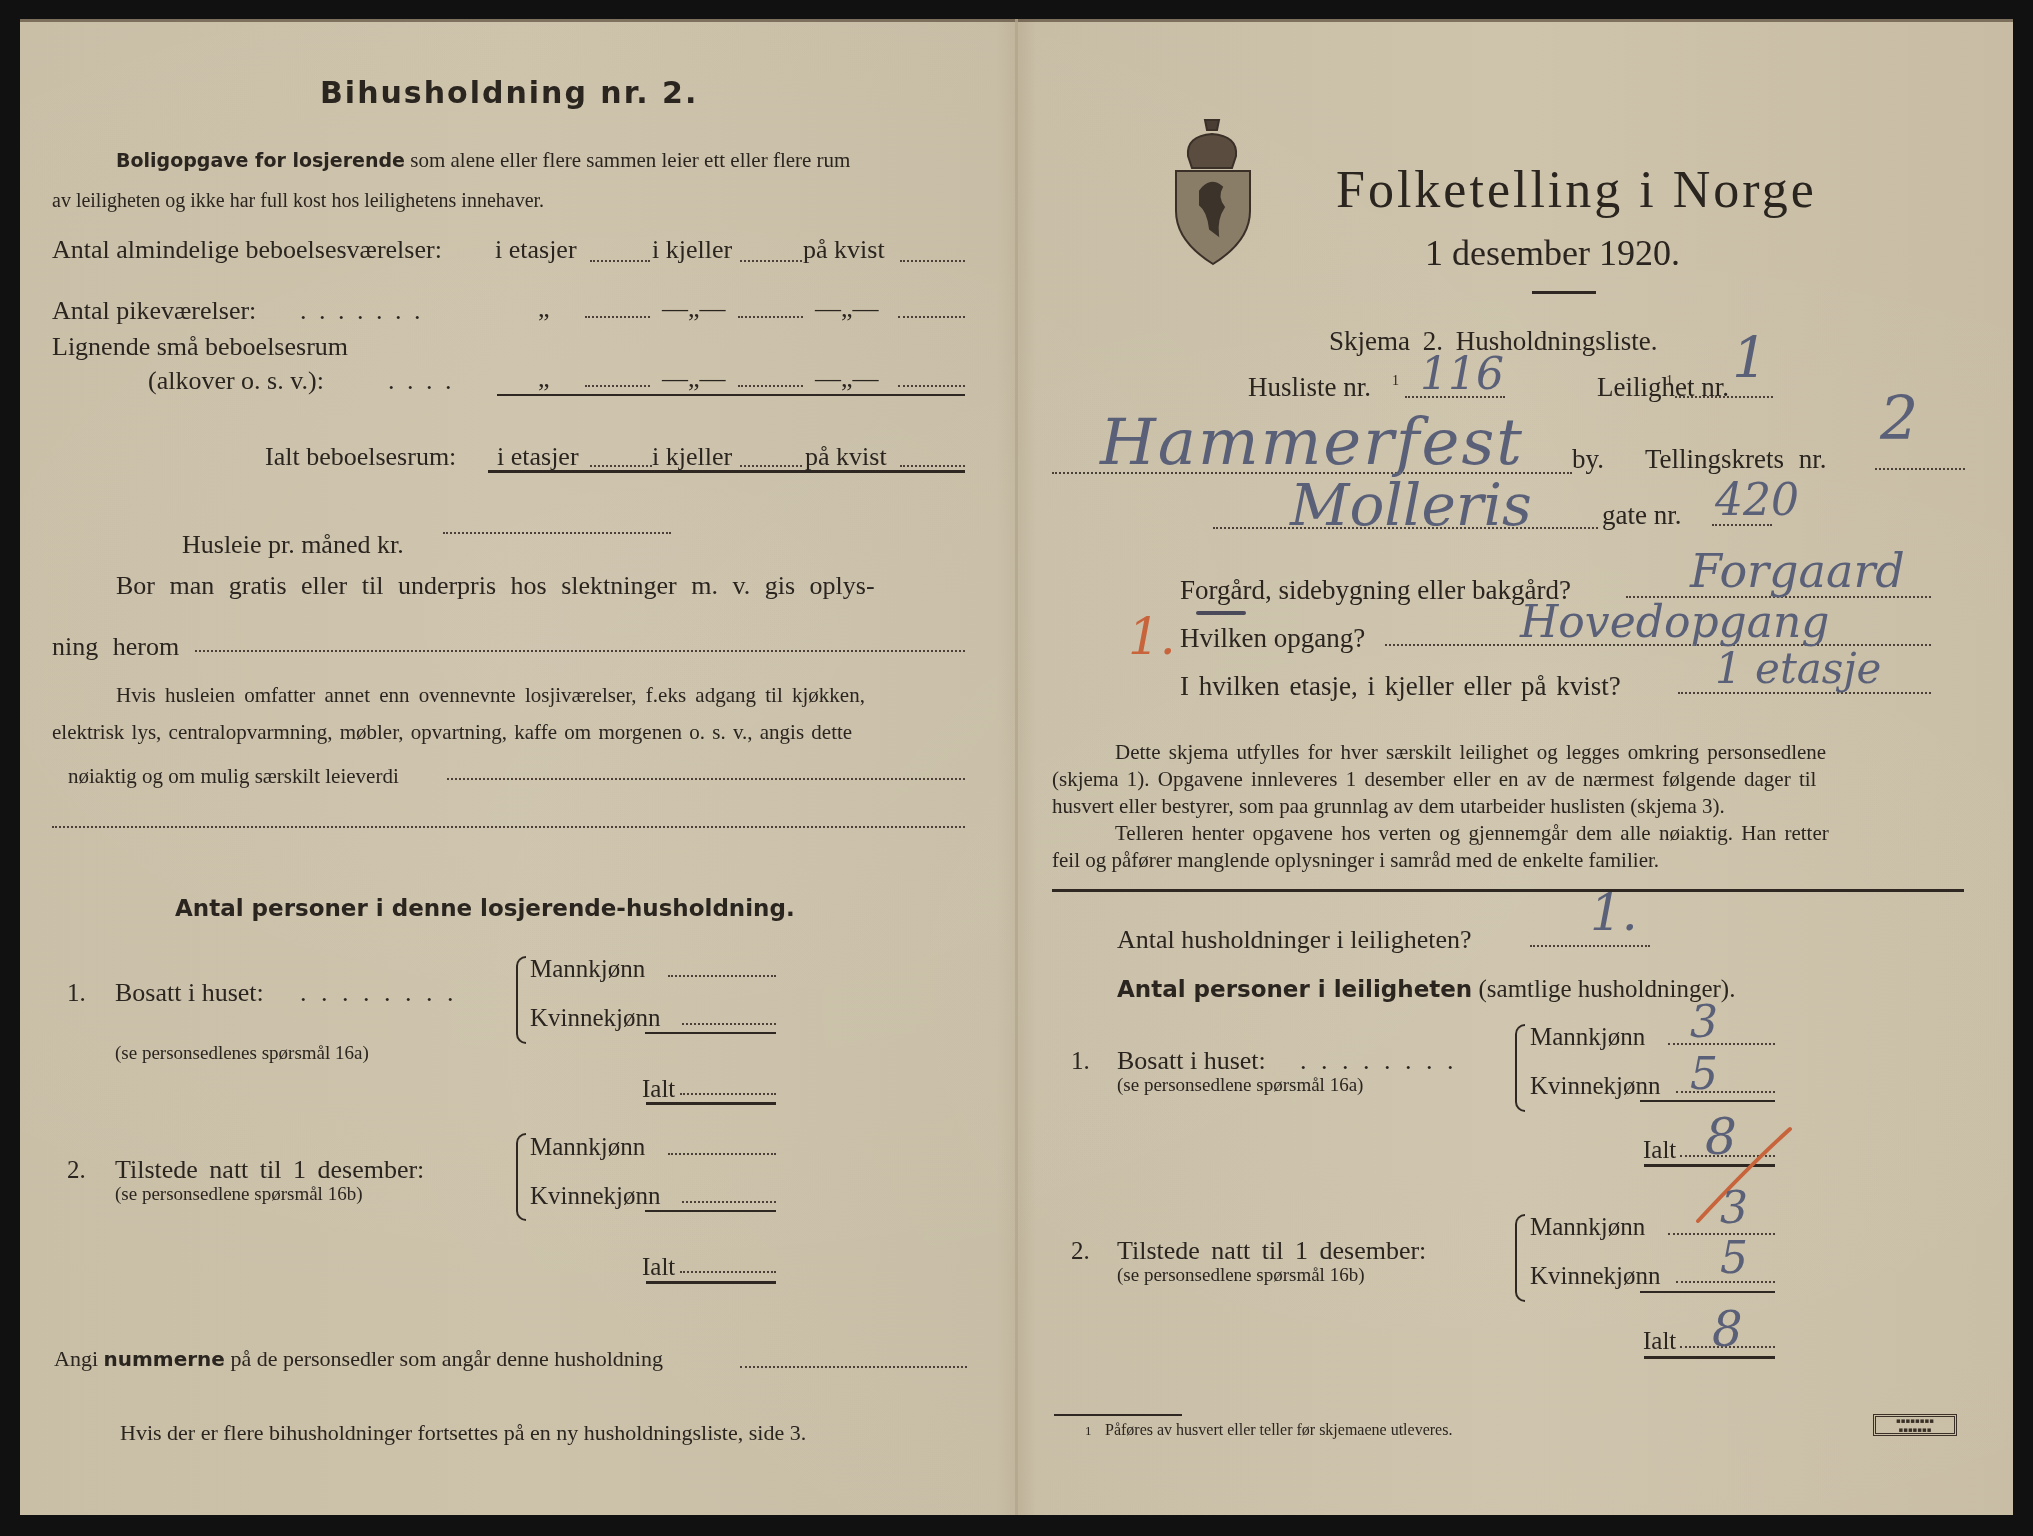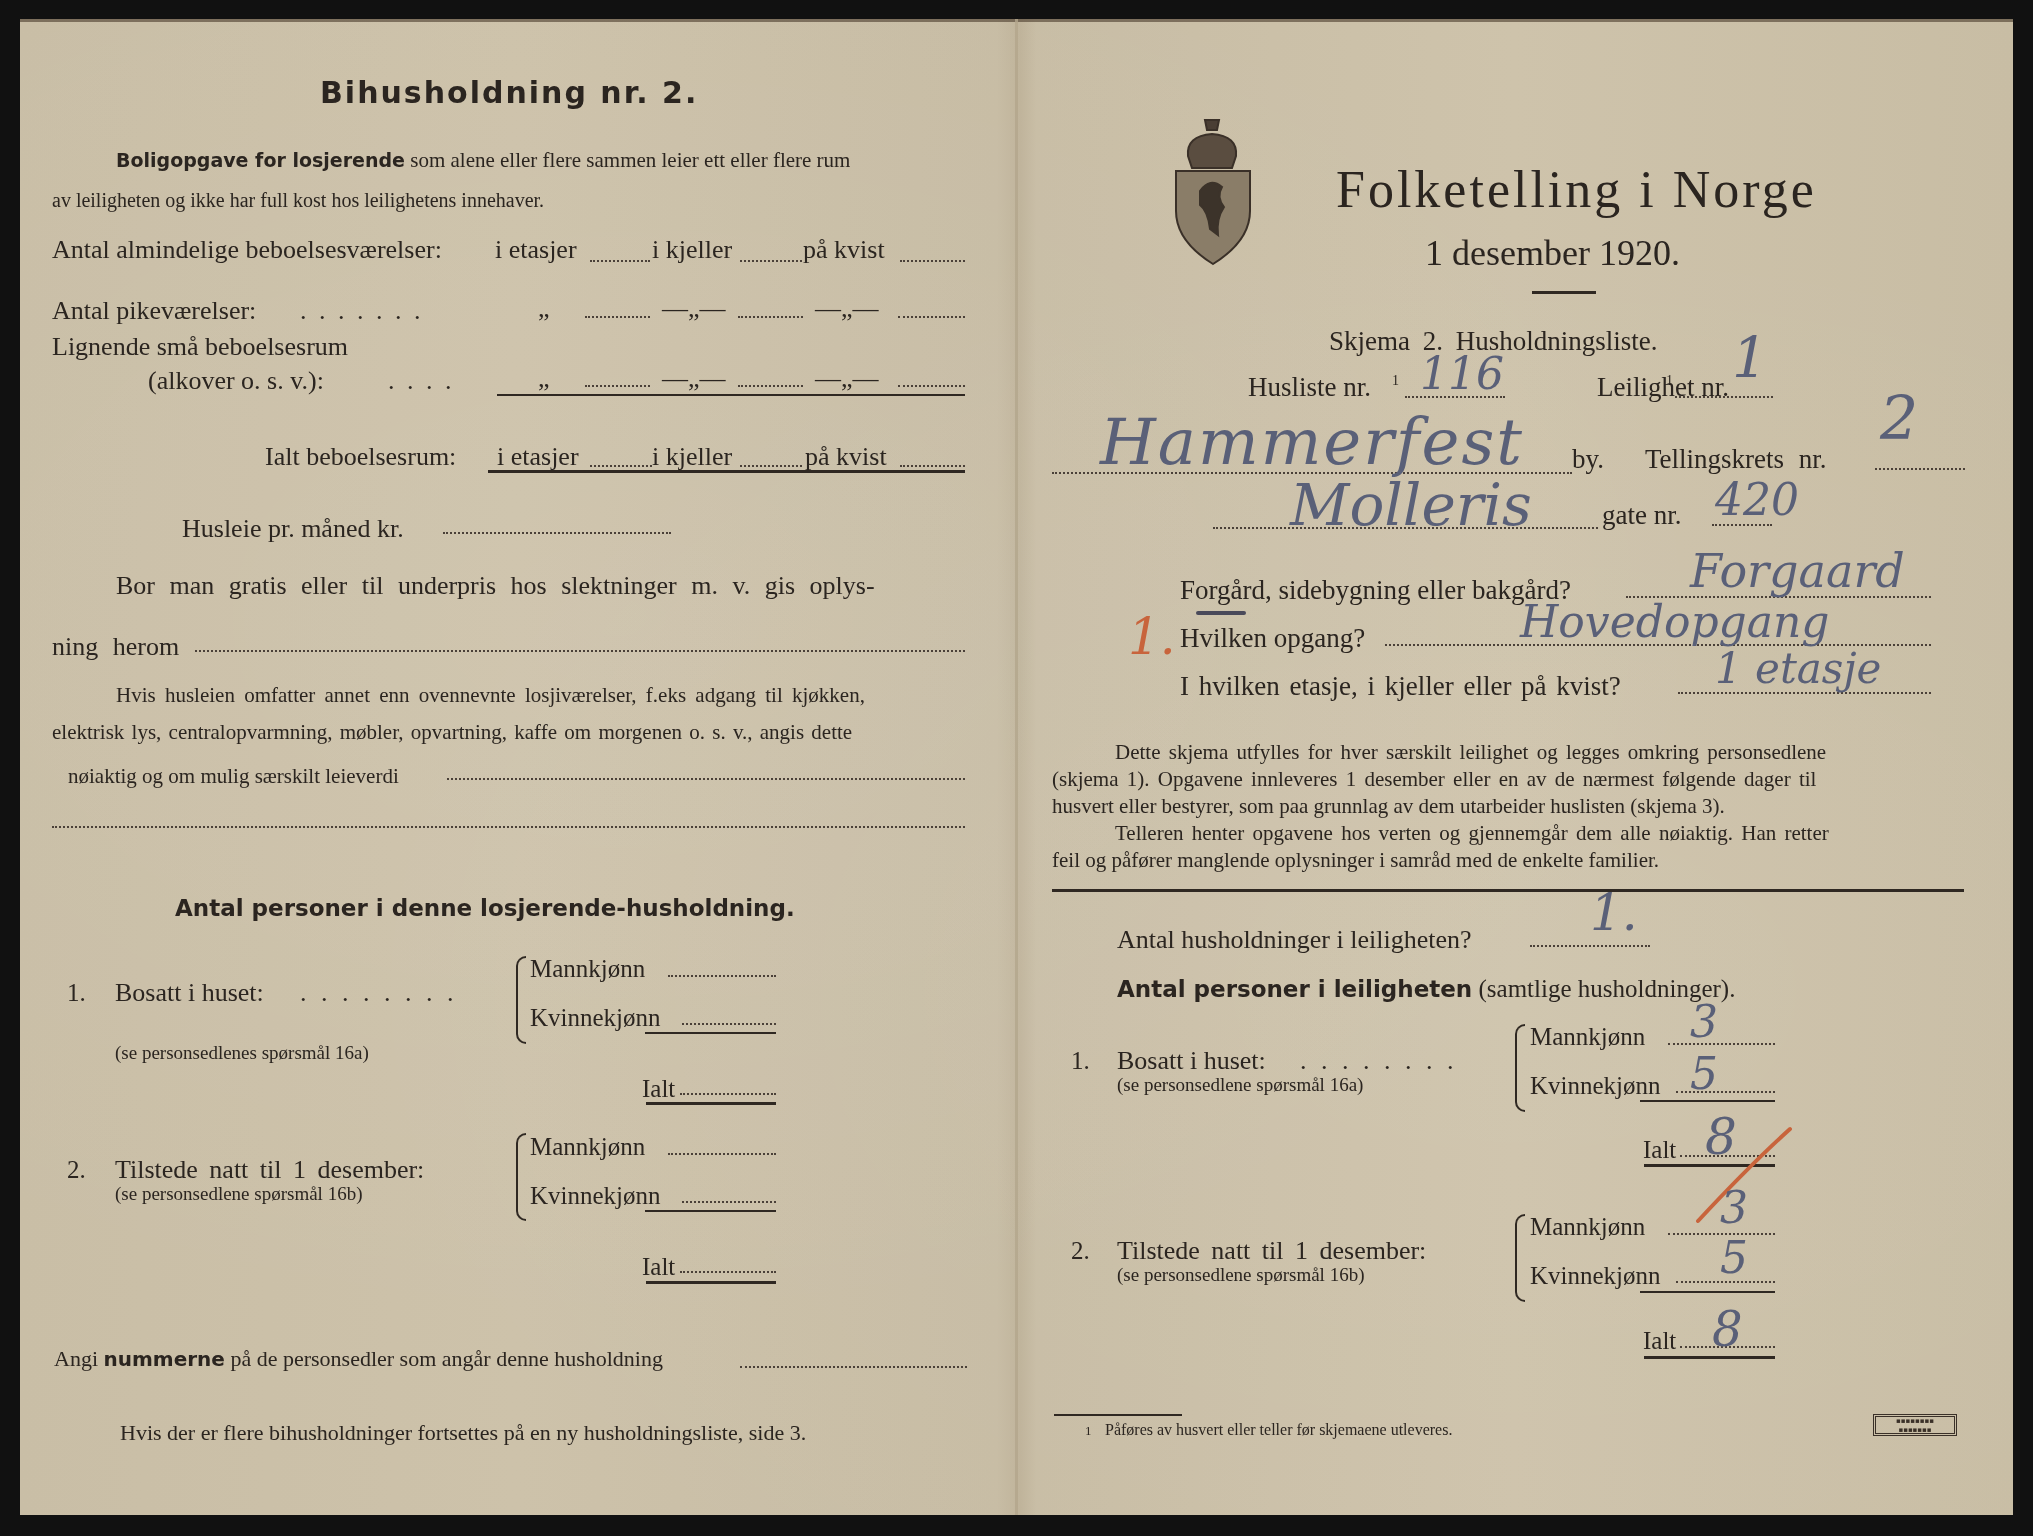--- a/index.html
+++ b/index.html
@@ -67,21 +67,21 @@
 
   <div class="t" style="left:265px;top:444px;font-size:26px;">Ialt beboelsesrum:</div>
   <div class="t" style="left:497px;top:444px;font-size:26px;">i etasjer</div>
   <div class="dots" style="left:590px;top:465px;width:62px;"></div>
   <div class="t" style="left:652px;top:444px;font-size:26px;">i kjeller</div>
   <div class="dots" style="left:740px;top:465px;width:62px;"></div>
   <div class="t" style="left:805px;top:444px;font-size:26px;">på kvist</div>
   <div class="dots" style="left:900px;top:465px;width:65px;"></div>
   <div class="rule" style="left:488px;top:470px;width:477px;height:3px;"></div>
 
-  <div class="t" style="left:182px;top:516px;font-size:26px;">Husleie pr. måned kr.</div>
+  <div class="t" style="left:182px;top:532px;font-size:26px;">Husleie pr. måned kr.</div>
   <div class="dots" style="left:443px;top:532px;width:228px;"></div>
 
   <div class="t" style="left:116px;top:573px;font-size:26px;word-spacing:8px;">Bor man gratis eller til underpris hos slektninger m. v. gis oplys-</div>
   <div class="t" style="left:52px;top:634px;font-size:26px;word-spacing:8px;">ning herom</div>
   <div class="dots" style="left:195px;top:650px;width:770px;"></div>
 
   <div class="t" style="left:116px;top:685px;font-size:21px;word-spacing:4px;">Hvis husleien omfatter annet enn ovennevnte losjiværelser, f.eks adgang til kjøkken,</div>
   <div class="t" style="left:52px;top:722px;font-size:21px;word-spacing:2px;">elektrisk lys, centralopvarmning, møbler, opvartning, kaffe om morgenen o. s. v., angis dette</div>
   <div class="t" style="left:68px;top:766px;font-size:21px;">nøiaktig og om mulig særskilt leieverdi</div>
   <div class="dots" style="left:447px;top:778px;width:518px;"></div>

